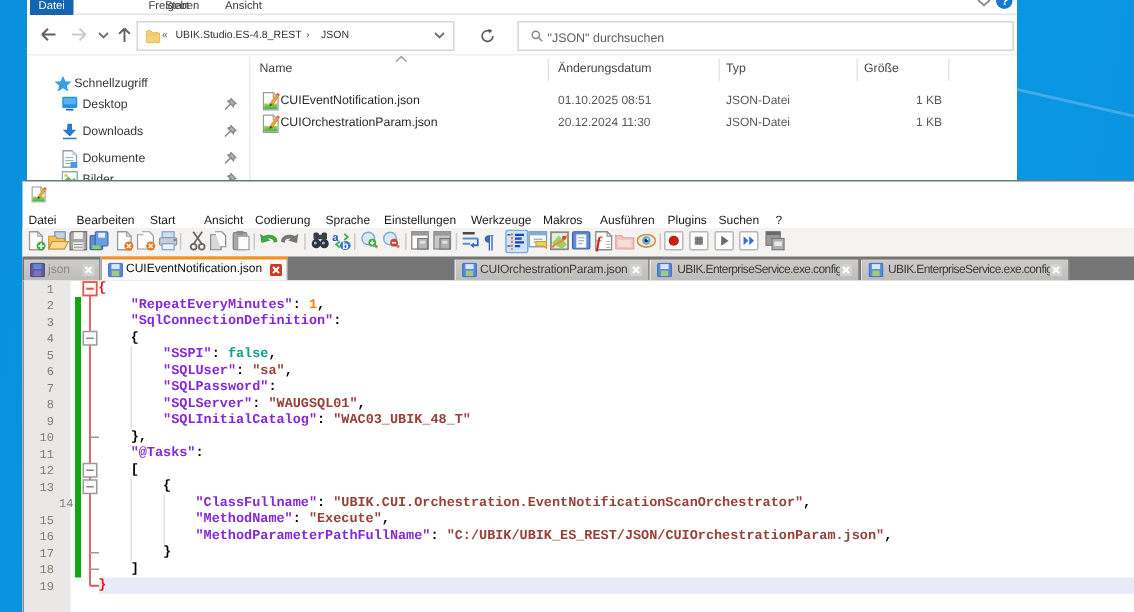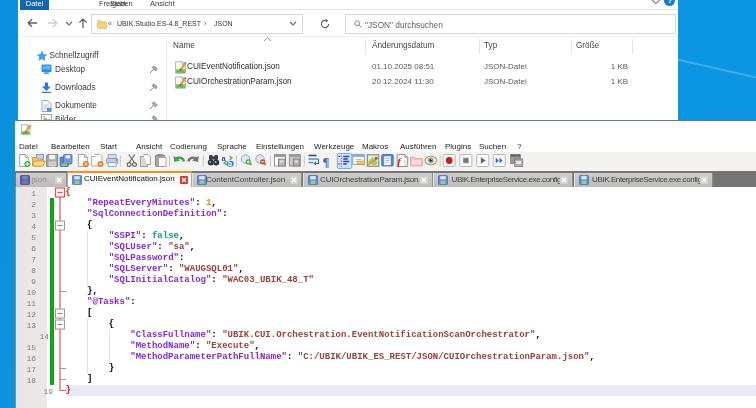--- a/index.html
+++ b/index.html
@@ -429,33 +429,20 @@
     </g>
   </svg>
   <div id="tabbar">
     <div class="tab" style="left:1px;width:51px;border-left:none;">
       <svg class="fl" width="10" height="10" viewBox="0 0 11 11">
           <rect x="0.5" y="0.5" width="10" height="10" rx="1" fill="#655a9d" stroke="#4a4080" stroke-width="0.8"></rect>
           <rect x="2.5" y="1.2" width="6" height="3.6" fill="#5a8fd8"></rect>
           <rect x="2.8" y="6" width="5.4" height="4" fill="#7d74b5"></rect>
         </svg>
         <span class="tx" style="color:#8a8a8a;">json</span>
-      <span class="xbox" style="right:3px;">
-          <svg width="6" height="6" viewBox="0 0 6 6">
-            <path d="M1 1 L5 5 M5 1 L1 5" stroke="#fff" stroke-width="1.3"></path>
-          </svg>
-        </span>
-    </div>
-    <div class="tab" style="left:177px;width:110px;">
-      <svg class="fl" width="10" height="10" viewBox="0 0 11 11">
-          <rect x="0.5" y="0.5" width="10" height="10" rx="1" fill="#5b8bd8" stroke="#3b6cc8" stroke-width="0.8"></rect>
-          <rect x="2.5" y="1.2" width="6" height="3.6" fill="#d8e6f6"></rect>
-          <rect x="2.8" y="6" width="5.4" height="4" fill="#9fc97f"></rect>
-        </svg>
-        <span class="tx" style="left:13px;">ContentController.json</span>
       <span class="xbox" style="right:3px;">
           <svg width="6" height="6" viewBox="0 0 6 6">
             <path d="M1 1 L5 5 M5 1 L1 5" stroke="#fff" stroke-width="1.3"></path>
           </svg>
         </span>
     </div>
     <div class="tab" style="left:288px;width:130px;">
       <svg class="fl" width="10" height="10" viewBox="0 0 11 11">
           <rect x="0.5" y="0.5" width="10" height="10" rx="1" fill="#5b8bd8" stroke="#3b6cc8" stroke-width="0.8"></rect>
           <rect x="2.5" y="1.2" width="6" height="3.6" fill="#d8e6f6"></rect>
@@ -556,16 +543,16 @@
       <div class="lnum" style="top:145px;left:13px;">14</div>
       <div class="codeln" style="top:143px;">            <span class="p">"ClassFullname"</span>: <span class="s">"UBIK.CUI.Orchestration.EventNotificationScanOrchestrator"</span>,</div>
       <div class="lnum" style="top:156px;left:0;">15</div>
       <div class="codeln" style="top:154px;">            <span class="p">"MethodName"</span>: <span class="s">"Execute"</span>,</div>
       <div class="lnum" style="top:167px;left:0;">16</div>
       <div class="codeln" style="top:165px;">            <span class="p">"MethodParameterPathFullName"</span>: <span class="s">"C:/UBIK/UBIK_ES_REST/JSON/CUIOrchestrationParam.json"</span>,</div>
       <div class="lnum" style="top:178px;left:0;">17</div>
       <div class="codeln" style="top:176px;">        }</div>
       <div class="lnum" style="top:189px;left:0;">18</div>
       <div class="codeln" style="top:187px;">    ]</div>
-      <div class="lnum" style="top:200px;left:17px;">19</div>
+      <div class="lnum" style="top:200px;left:0;">19</div>
       <div class="codeln" style="top:198px;"><span class="mb">}</span></div>
     </div>
 </div>
 
 </body></html>

